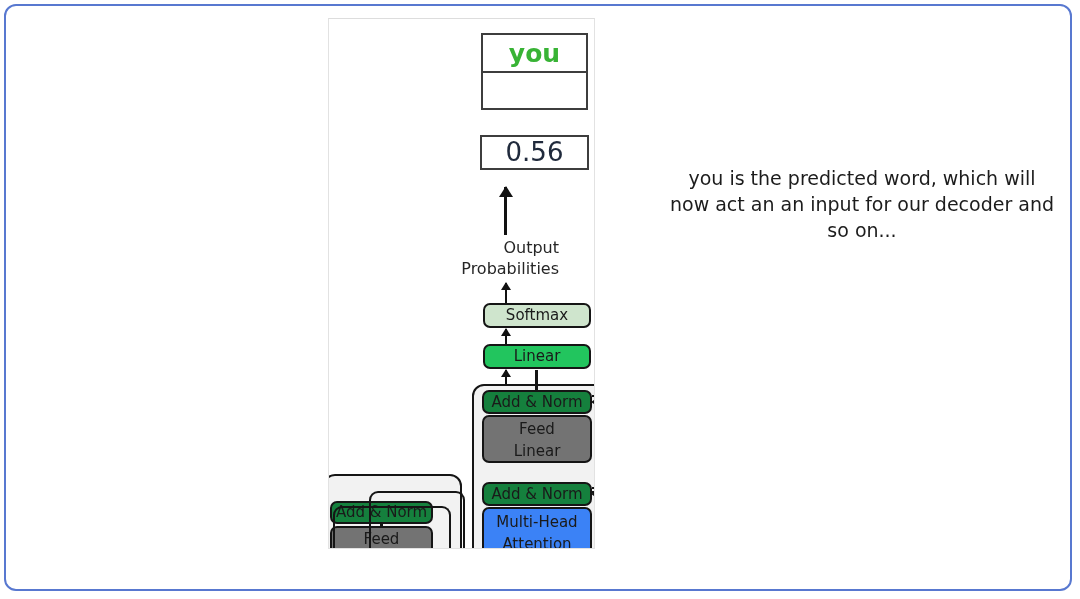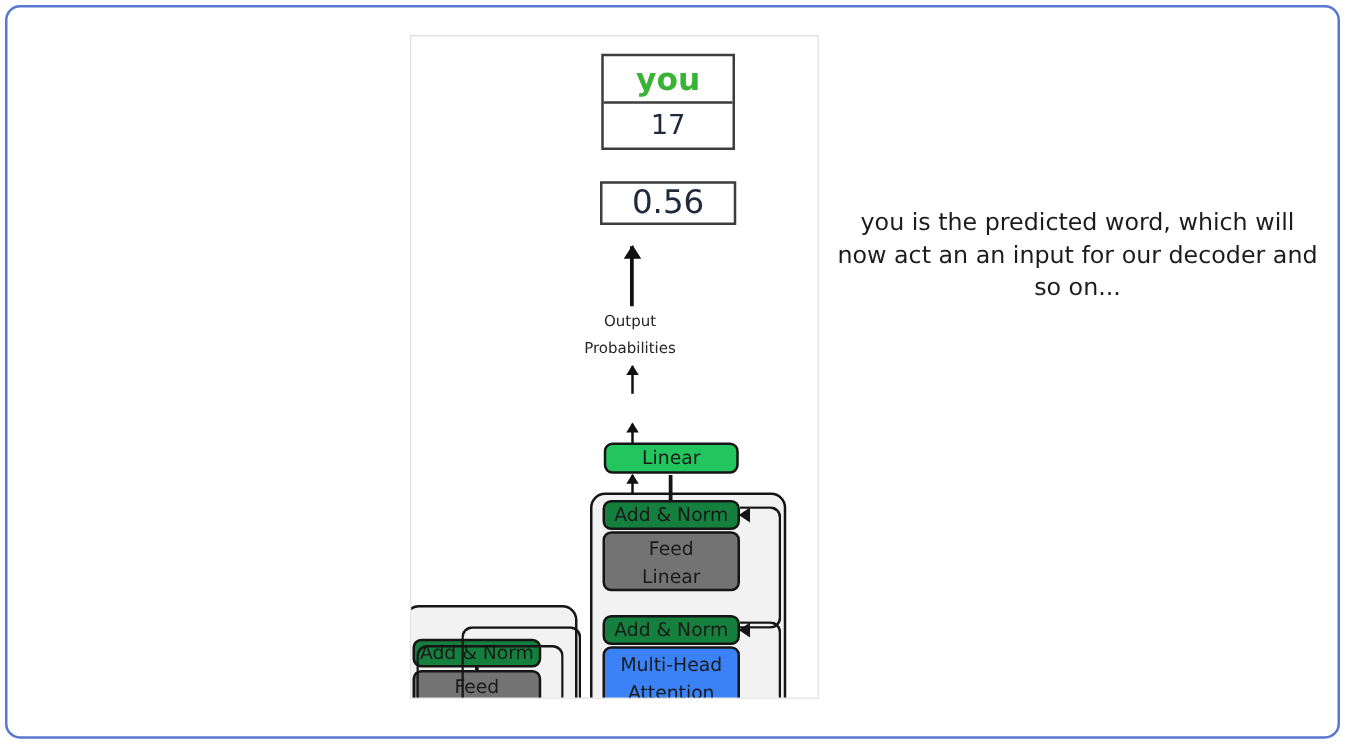--- a/index.html
+++ b/index.html
@@ -25,22 +25,22 @@
     border: 2px solid #5878d0;
     border-radius: 12px;
     background: #ffffff;
     box-sizing: border-box;
   }
 
   
   #diagram-figure {
     position: absolute;
     left: 322px;
-    top: 22px;
-    width: 327px;
+    top: 12px;
+    width: 267px;
     height: 531px;
     border: 1px solid #e2e2e2;
     border-top-color: #dddddd;
     box-sizing: border-box;
     background: #ffffff;
     overflow: hidden;
   }
 
   
   #token-box {
@@ -129,22 +129,22 @@
     top: 168px;   
     height: 48px;
   }
 
   
   #output-prob-label {
     position: absolute;
     left: 120px;
     top: 218px;
     width: 110px;
-    text-align: center;
-    font-size: 12px;
+    text-align: right;
+    font-size: 16px;
     line-height: 21px;
     color: #262626;
     font-family: "DejaVu Sans", sans-serif;
   }
 
   #arrow-to-outputprob {
     left: 175.5px;
     top: 264px;
     height: 22px;
   }
@@ -313,34 +313,34 @@
 </style>
 </head>
 <body>
 
 <div id="slide-frame">
 
   <div id="diagram-figure">
 
     <div id="token-box">
       <div id="token-word">you</div>
-      <div id="token-index">17</div>
     </div>
 
     <div id="prob-box">0.56</div>
 
     <div class="up-arrow" id="arrow-to-prob"></div>
 
     <div id="output-prob-label">
       <span>Output</span>
       <span>Probabilities</span>
     </div>
 
     <div class="thin-arrow" id="arrow-to-outputprob"></div>
 
+    <div class="proc-box c-softmax" id="box-softmax">Softmax</div>
     <div class="thin-arrow" id="arrow-softmax-in"></div>
 
     <div class="proc-box c-linear" id="box-linear">Linear</div>
     <div class="thin-arrow" id="arrow-linear-in"></div>
 
     <div id="encoder-shell"></div>
     <div class="resid" id="resid-enc-1"></div>
     <div class="resid" id="resid-enc-2"></div>
     <div class="vline" id="vl-enc-a"></div>
     <div class="proc-box c-addnorm" id="box-enc-addnorm">Add &amp; Norm</div>

